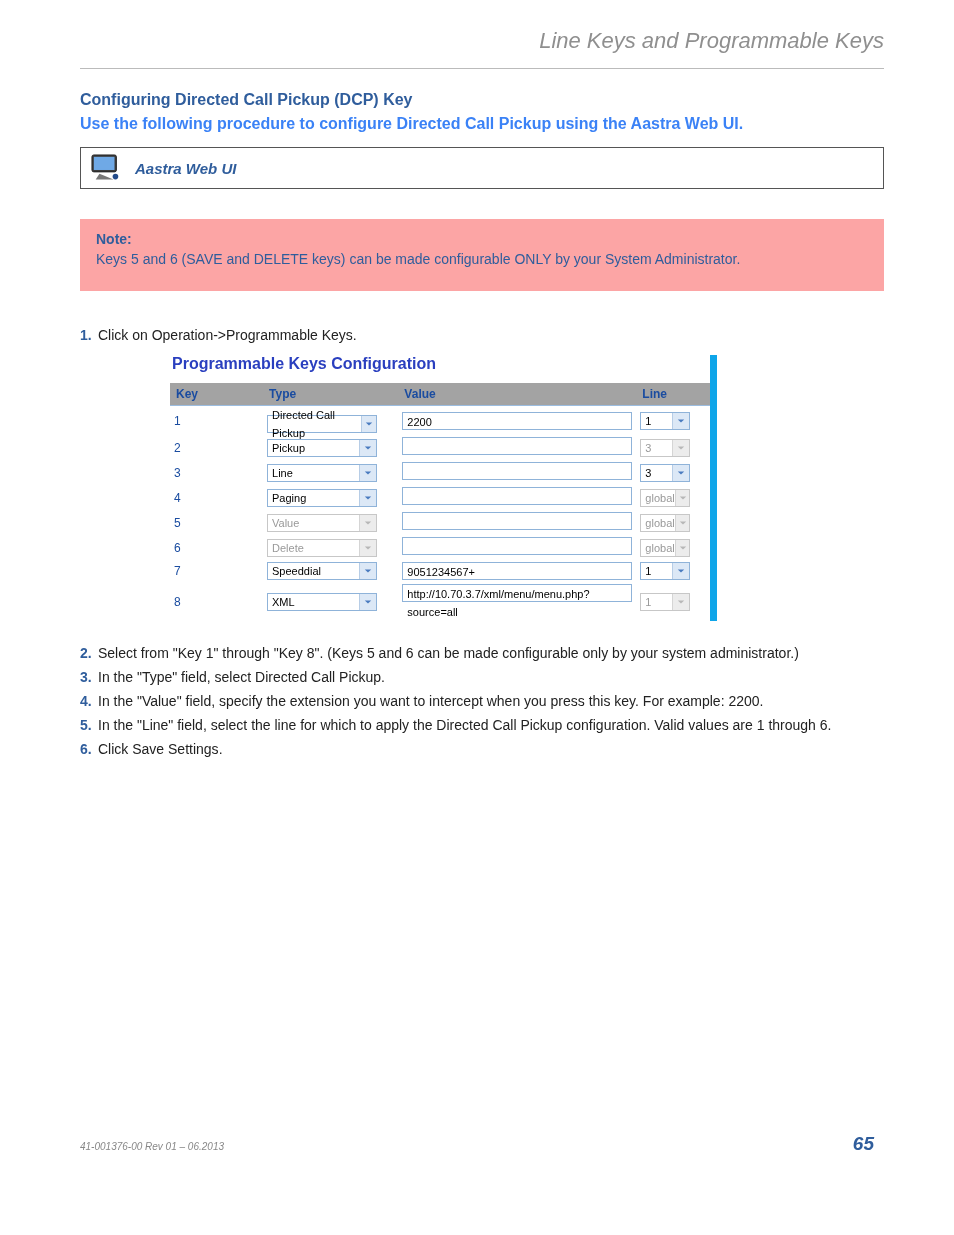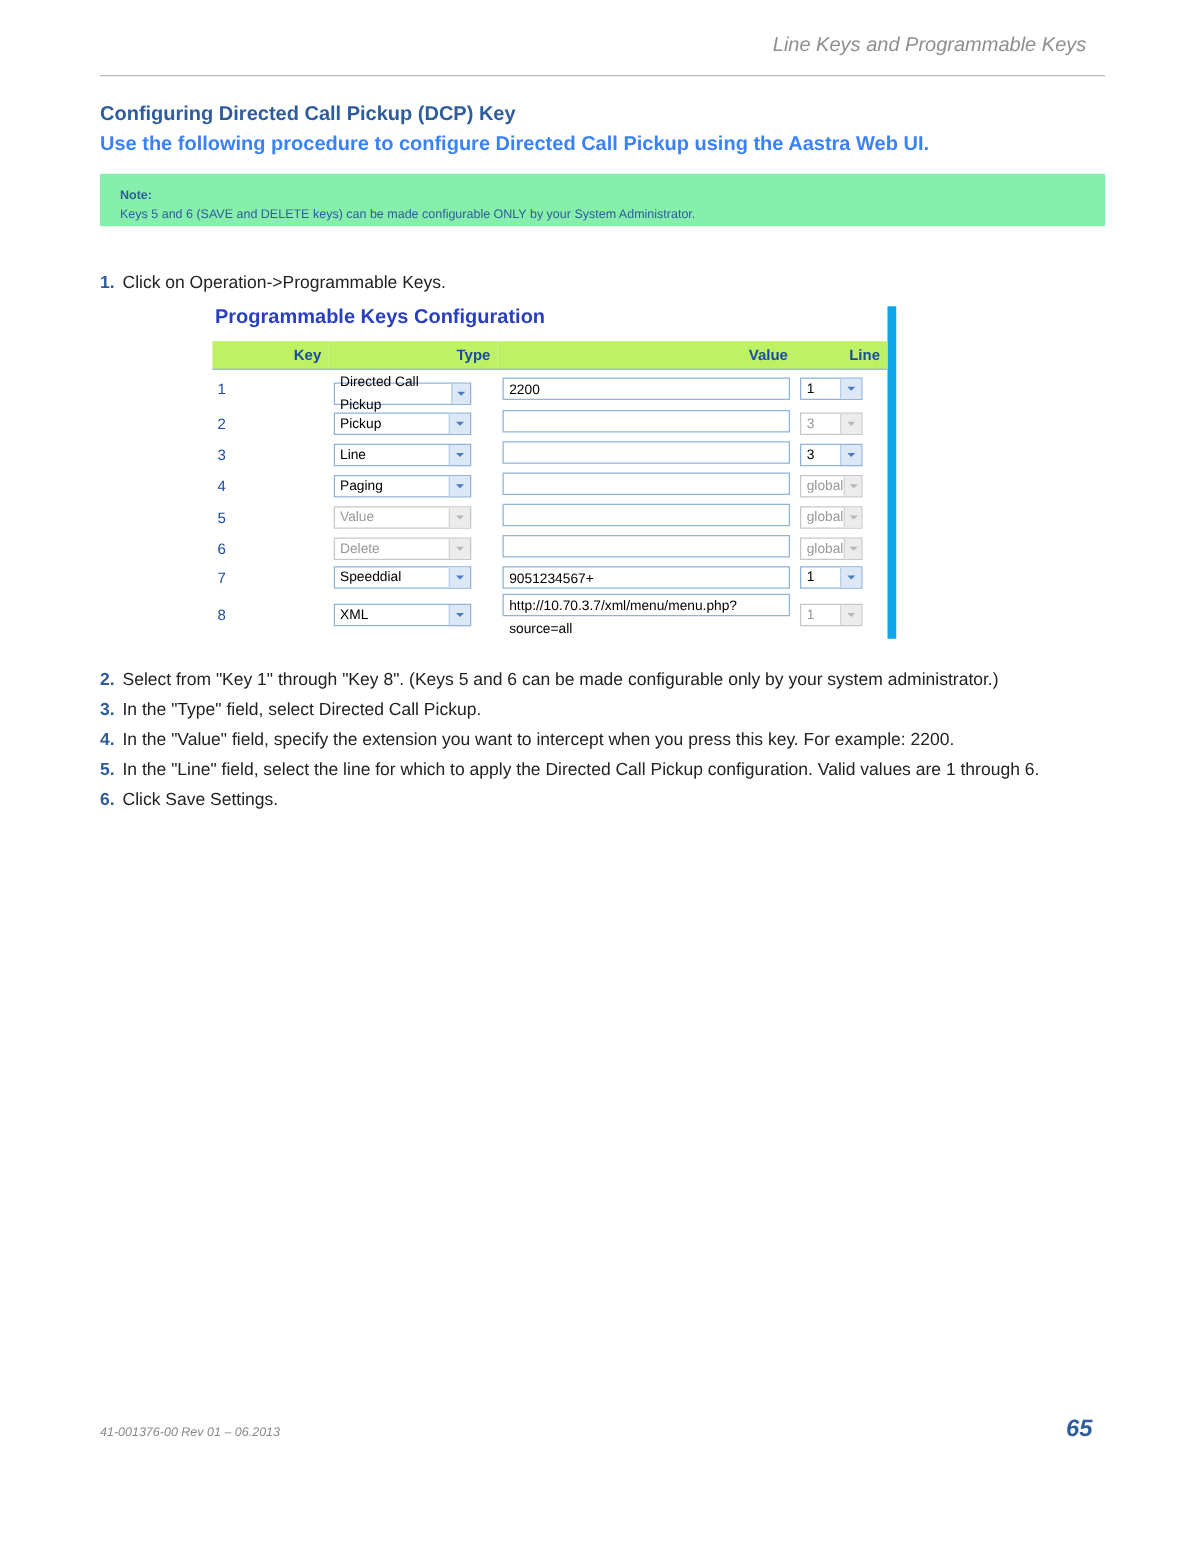--- a/index.html
+++ b/index.html
@@ -8,24 +8,24 @@
     font-family:"Segoe UI","Myriad Pro","Helvetica Neue",Arial,sans-serif;
     color:#333;
     position:relative;
     box-sizing:border-box;
   }
   .page{
     padding:28px 70px 0 80px;
   }
   .chapter-title{
     font-style:italic;
-    font-size:16px;
+    font-size:22px;
     color:#8f8f8f;
     text-align:right;
-    margin:0 15px 14px 0;
+    margin:0 0 14px 0;
     font-weight:400;
   }
   .hr{
     border:none;
     border-top:1px solid #bbb;
     margin:0 0 22px 0;
   }
   .section-title{
     font-weight:700;
     color:#2f5d9c;
@@ -49,24 +49,24 @@
   .webui-banner .icon-box{
     width:32px;height:28px;
   }
   .webui-banner .label{
     font-style:italic;
     font-weight:700;
     color:#2f5d9c;
     font-size:15px;
   }
   .note-box{
-    background:#86efac;
-    padding:12px 16px 4px 16px;
+    background:#fca5a5;
+    padding:12px 16px 24px 16px;
     margin:0 0 36px 0;
-    font-size:10px;
+    font-size:14px;
   }
   .note-box .note-label{
     color:#2f5d9c;
     font-weight:700;
     margin-bottom:4px;
   }
   .note-box .note-body{
     color:#2f5d9c;
   }
   ol.steps{
@@ -102,24 +102,24 @@
     font-weight:700;
     font-size:16px;
     padding:0 0 10px 2px;
   }
   table.pk{
     border-collapse:collapse;
     width:100%;
     font-size:12px;
   }
   table.pk thead th{
-    background:#bef264;
+    background:#a3a3a3;
     color:#1a4ca0;
     font-weight:700;
-    text-align:right;
+    text-align:left;
     padding:4px 6px;
     border-bottom:1px solid #9cbde0;
   }
   table.pk td{
     padding:2px 4px;
     color:#333;
     vertical-align:middle;
   }
   table.pk tbody tr td:first-child{
     color:#1a4ca0;
@@ -180,20 +180,31 @@
 </head>
 <body>
 
 <div class="page">
   <h2 class="chapter-title">Line Keys and Programmable Keys</h2>
   <hr class="hr">
 
   <h3 class="section-title">Configuring Directed Call Pickup (DCP) Key</h3>
   <p class="body-text">Use the following procedure to configure Directed Call Pickup using the Aastra Web UI.</p>
 
+  <div class="webui-banner">
+    <span class="icon-box">
+      <svg viewBox="0 0 34 28">
+          <rect x="1" y="1" width="26" height="18" rx="2" fill="#3b3b3b" stroke="#222"></rect>
+          <rect x="3" y="3" width="22" height="14" fill="#6fa9e6"></rect>
+          <path d="M9 21 L24 27 L5 27 Z" fill="#777"></path>
+          <circle cx="26" cy="24" r="3" fill="#224b8a"></circle>
+        </svg>
+    </span>
+    <span class="label">Aastra Web UI</span>
+  </div>
 
   <div class="note-box">
     <div class="note-label">Note:</div>
     <div class="note-body">Keys 5 and 6 (SAVE and DELETE keys) can be made configurable ONLY by your System Administrator.</div>
   </div>
 
   <ol class="steps">
     <li>
       <span>Click on </span><b>Operation-&gt;Programmable Keys</b><span>.</span>
 

